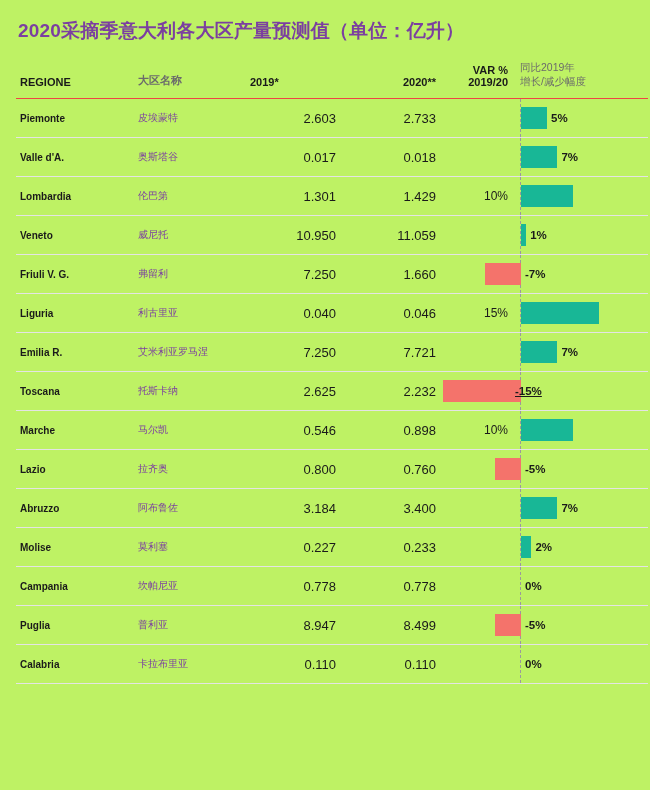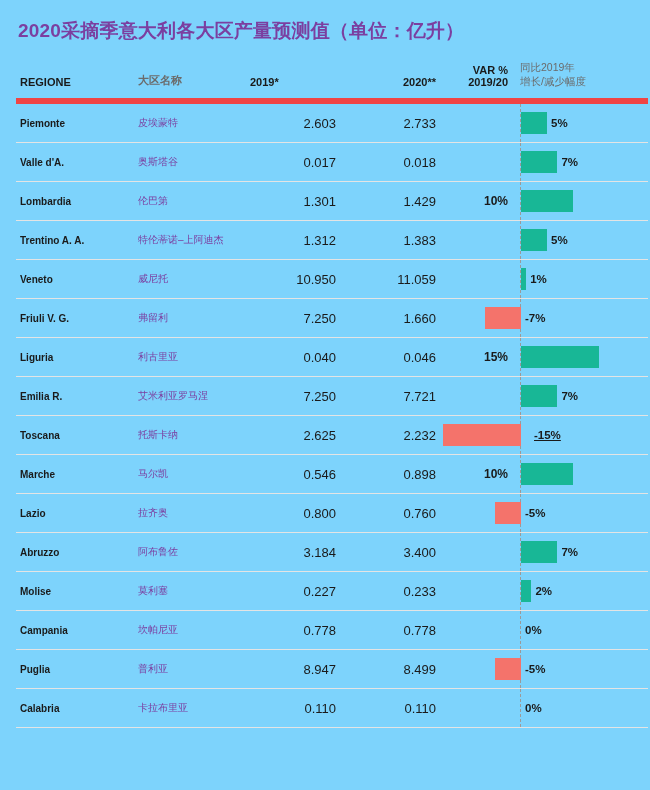--- a/index.html
+++ b/index.html
@@ -5,21 +5,21 @@
   * { box-sizing: border-box; }
   html, body {
     margin: 0; padding: 0;
     width: 650px; height: 790px;
     background: #ffffff;
     font-family: "Liberation Sans", sans-serif;
   }
   #page {
     position: relative;
     width: 650px; height: 790px;
-    background: #7dd3fc;
+    background: #bef264;
     overflow: hidden;
   }
   .title {
     color: #7b3fa0;
     font-size: 19px;
     font-weight: bold;
     padding: 18px 0 14px 18px;
     letter-spacing: 0.2px;
   }
   table.grid {
@@ -28,40 +28,40 @@
     border-collapse: collapse;
     table-layout: fixed;
   }
   thead th {
     font-size: 11px;
     font-weight: bold;
     color: #1a1a1a;
     text-align: left;
     padding: 2px 4px 10px 4px;
     vertical-align: bottom;
-    border-bottom: 6px solid #ef4444;
+    border-bottom: 1px solid #ef4444;
   }
   th.c-region  { width: 118px; }
   th.c-cn      { width: 112px; color: #6b6b6b; font-weight: bold; }
   th.c-y19     { width: 94px; text-align: left; }
   th.c-y20     { width: 100px; text-align: right; }
   th.c-var     { width: 72px; text-align: right; }
   th.c-bar     { width: 136px; color: #6b6b6b; font-weight: normal; font-size: 10.5px; line-height: 1.35; text-align: left; padding-left: 8px;}
   tbody td {
     font-size: 12.5px;
     color: #1a1a1a;
     padding: 0 4px;
     height: 38px;
     border-bottom: 1px solid #e4e4e4;
     vertical-align: middle;
   }
   td.region { font-weight: bold; font-size: 10px; }
   td.cn { color: #7b3fa0; font-size: 10px; }
   td.num { text-align: right; font-size: 13px; }
-  td.varnum { text-align: right; font-size: 12px; font-weight: bold; }
+  td.varnum { text-align: right; font-size: 12px; font-weight: normal; }
   td.barcell { padding: 0; position: relative; }
   .barwrap {
     position: relative;
     height: 38px;
   }
   .axis {
     position: absolute;
     left: 8px; top: 0; bottom: 0;
     width: 1px;
     border-left: 1px dashed #9a9a9a;
@@ -143,34 +143,20 @@
           <td class="num">1.429</td>
           <td class="varnum">10%</td>
           <td class="barcell">
             <div class="barwrap">
               <div class="axis"></div>
               <div class="bar pos" style="width: 52px; left: 9px;"></div>
             </div>
           </td>
         </tr>
         <tr>
-          <td class="region">Trentino A. A.</td>
-          <td class="cn">特伦蒂诺–上阿迪杰</td>
-          <td class="num">1.312</td>
-          <td class="num">1.383</td>
-          <td class="varnum"></td>
-          <td class="barcell">
-            <div class="barwrap">
-              <div class="axis"></div>
-              <div class="bar pos" style="width: 26px; left: 9px;"></div>
-              <div class="barlabel" style="left: 39px;">5%</div>
-            </div>
-          </td>
-        </tr>
-        <tr>
           <td class="region">Veneto</td>
           <td class="cn">威尼托</td>
           <td class="num">10.950</td>
           <td class="num">11.059</td>
           <td class="varnum"></td>
           <td class="barcell">
             <div class="barwrap">
               <div class="axis"></div>
               <div class="bar pos" style="width: 5.2px; left: 9px;"></div>
               <div class="barlabel" style="left: 18.2px;">1%</div>
@@ -221,21 +207,21 @@
         <tr>
           <td class="region">Toscana</td>
           <td class="cn">托斯卡纳</td>
           <td class="num">2.625</td>
           <td class="num">2.232</td>
           <td class="varnum"></td>
           <td class="barcell">
             <div class="barwrap">
               <div class="axis"></div>
               <div class="bar neg" style="width: 78px; left: -69px;"></div>
-              <div class="barlabel" style="left: 22px; text-decoration: underline;">-15%</div>
+              <div class="barlabel" style="left: 3px; text-decoration: underline;">-15%</div>
             </div>
           </td>
         </tr>
         <tr>
           <td class="region">Marche</td>
           <td class="cn">马尔凯</td>
           <td class="num">0.546</td>
           <td class="num">0.898</td>
           <td class="varnum">10%</td>
           <td class="barcell">

